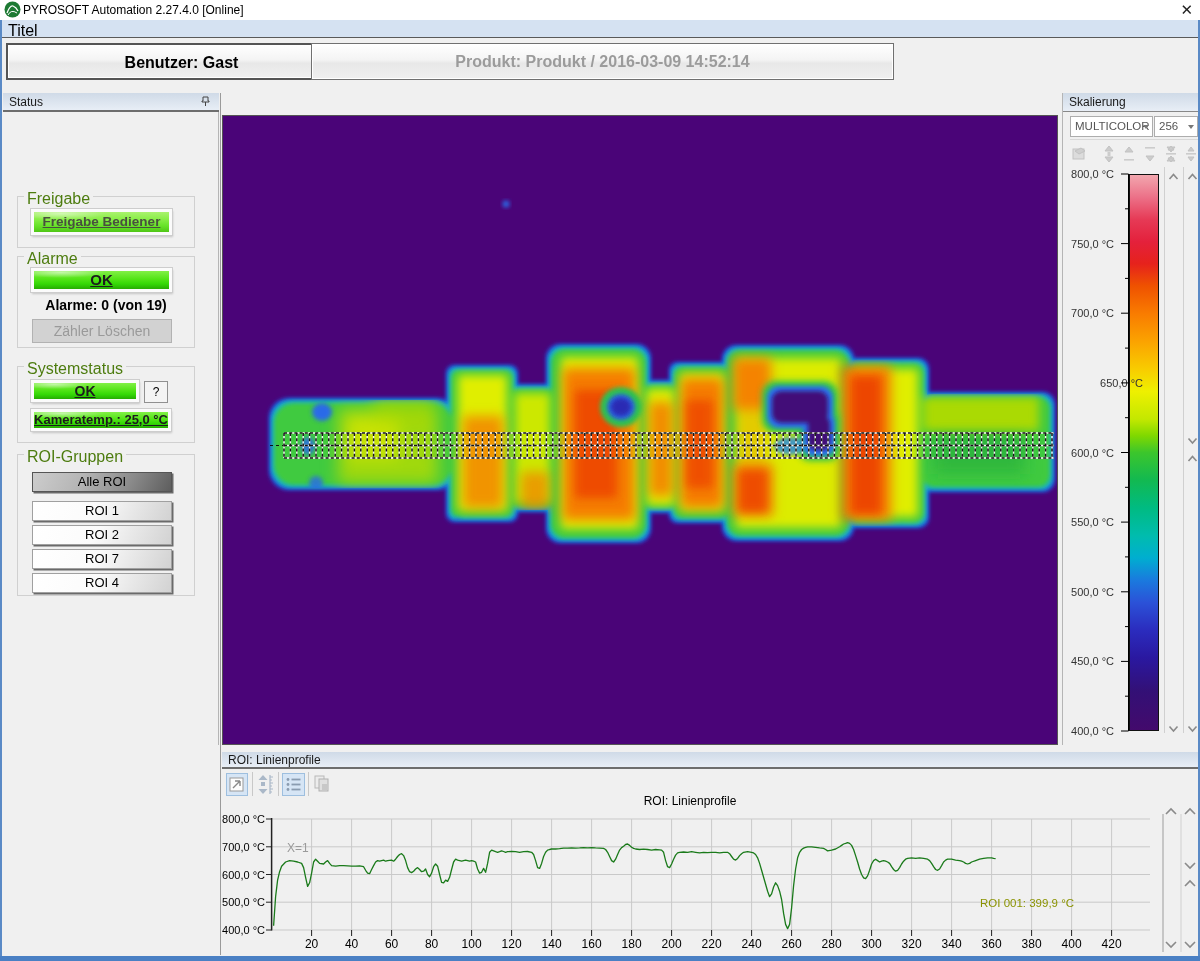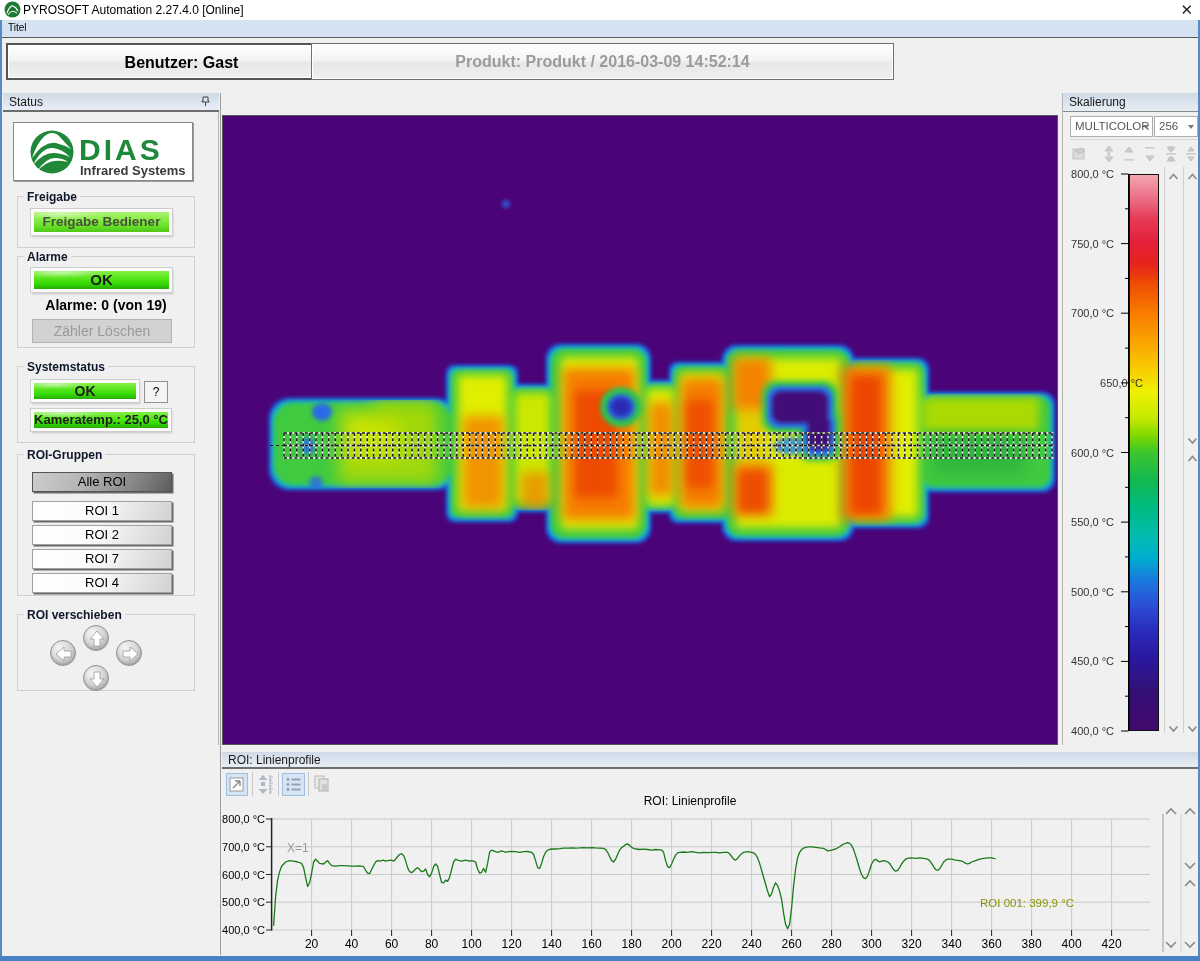--- a/index.html
+++ b/index.html
@@ -5,38 +5,38 @@
 * { margin:0; padding:0; box-sizing:border-box; }
 html,body { width:1200px; height:961px; overflow:hidden; font-family:"Liberation Sans", sans-serif; background:#f0f0f0; }
 #win { position:absolute; left:0; top:0; width:1200px; height:961px; background:#f0f0f0; }
 
 #titlebar { position:absolute; left:0; top:0; width:1200px; height:20px; background:#ffffff; }
 #titlebar .ttext { position:absolute; left:23px; top:3px; font-size:12px; color:#000; }
 #titlebar .close { position:absolute; right:7px; top:1px; font-size:15px; font-weight:300; color:#222; }
 #appicon { position:absolute; left:4px; top:1px; width:17px; height:17px; }
 
 #menubar { position:absolute; left:0; top:20px; width:1200px; height:18px; background:#d5e2f2; border-bottom:1px solid #5a5a5a; }
-#menubar .mtext { position:absolute; left:8px; top:2px; font-size:10px; color:#000; }
+#menubar .mtext { position:absolute; left:8px; top:2px; font-size:16px; color:#000; }
 
 .bigbtn { position:absolute; top:43px; height:37px; background:linear-gradient(180deg,#ffffff 0%,#f4f4f4 45%,#e8e8e8 55%,#f0f0f0 100%); border:1px solid #707070; box-shadow:inset 0 0 0 1px #fff; text-align:center; font-size:16px; font-weight:bold; line-height:35px; }
 #btnBenutzer { left:6px; width:351px; color:#000; border:2px solid #555; }
 #btnProdukt { left:311px; width:583px; color:#9b9b9b; }
 #btnVerwaltung { left:904px; width:292px; color:#9b9b9b; }
 
 #statuspanel { position:absolute; left:3px; top:93px; width:216px; height:652px; background:#f0f0f0; border-right:1px solid #b5b5b5; }
 #statushdr { position:absolute; left:0; top:0; width:216px; height:19px; background:linear-gradient(180deg,#cfdae7 0%,#e8eef6 100%); border-bottom:2px solid #6d6d6d; }
 #statushdr .htext { position:absolute; left:6px; top:2px; font-size:12px; color:#1a1a1a; }
 #statushdr .pin { position:absolute; right:8px; top:2px; font-size:11px; color:#333; }
 #diasbox { position:absolute; left:10px; top:29px; width:180px; height:59px; background:#fff; border:1px solid #888; box-shadow:1px 1px 0 #999; }
 .grp { position:absolute; left:14px; width:178px; border:1px solid #d0d0d0; }
-.grp .glabel { position:absolute; left:6px; top:-7px; background:#f0f0f0; padding:0 3px; font-size:12px; color:#0f172a;font-weight:bold; }
+.grp .glabel { position:absolute; left:6px; top:-7px; background:#f0f0f0; padding:0 3px; font-size:16px; color:#4d7c0f; }
 .greenbtn { position:absolute; border:3px solid #fbfbfb; box-shadow:0 0 0 1px #cdcdcd, 1px 2px 2px rgba(0,0,0,0.18);
   background: radial-gradient(ellipse 55% 50% at 20% 8%, rgba(255,255,255,0.55), rgba(255,255,255,0) 60%),
               linear-gradient(180deg,#82f046 0%,#52e416 45%,#34d806 72%,#26ac02 100%);
-  text-align:center; font-weight:bold; color:#1c1c1c; }
+  text-align:center; font-weight:bold; color:#1c1c1c;text-decoration:underline; }
 .greenbtn.lite { background: radial-gradient(ellipse 55% 50% at 20% 8%, rgba(255,255,255,0.5), rgba(255,255,255,0) 60%),
               linear-gradient(180deg,#aaf26e 0%,#8aee48 35%,#66e228 70%,#50c616 100%); color:#48503e; }
 .graybtn { position:absolute; background:#d2d2d2; border:1px solid #b2b2b2; text-align:center; color:#9a9a9a; }
 .roibtn { position:absolute; left:14px; width:140px; height:20px; background:linear-gradient(115deg,#ffffff 0%,#fbfbfb 45%,#d2d2d2 100%); border:1px solid #a0a0a0; box-shadow:1.5px 1.5px 0 #6a6a6a; text-align:center; font-size:13px; color:#000; line-height:18px; }
 
 #tabbar { position:absolute; left:222px; top:93px; width:836px; height:22px; }
 #tab1 { position:absolute; left:3px; top:0px; width:62px; height:22px; background:#f3f3f3; border:1px solid #d0d0d0; border-bottom:none; font-size:12px; font-weight:bold; text-align:center; line-height:21px; color:#000; }
 #imgarea { position:absolute; left:222px; top:115px; width:836px; height:630px; background:#4a0478; border:1px solid #555; }
 
 #scalepanel { position:absolute; left:1062px; top:93px; width:136px; height:652px; background:#f0f0f0; border-left:1px solid #b5b5b5; }
@@ -81,30 +81,20 @@
   <div id="btnBenutzer" class="bigbtn">Benutzer: Gast</div>
   <div id="btnProdukt" class="bigbtn">Produkt: Produkt / 2016-03-09 14:52:14</div>
 
   <div id="statuspanel">
     <div id="statushdr">
         <div class="htext">Status</div>
       <svg class="pin" width="10" height="12" viewBox="0 0 10 12" style="position:absolute;right:8px;top:3px;">
           <path d="M2 1 h5 v4 h1 v1 H1 v-1 h1 z M4.5 6 v4" stroke="#444" stroke-width="1" fill="none"></path>
         </svg>
     </div>
-    <div id="diasbox">
-      <svg width="178" height="57" viewBox="0 0 178 57">
-        <circle cx="38" cy="29" r="21.5" fill="#1f8939"></circle>
-        <path d="M18 35 Q26 12 37 10 Q42 9.5 46 14 L57 26 Q50 22 42 20 Q30 18 18 35 Z" fill="#fff"></path>
-        <path d="M19 40 Q28 22 39 23 Q48 24 56 32 Q47 28 39 28 Q29 28 19 40 Z" fill="#fff" transform="translate(0,2)"></path>
-        <path d="M23 48 Q32 35 41 35 Q49 35 54 39 Q46 37 40 38 Q32 39 23 48 Z" fill="#fff"></path>
-        <text x="65" y="37" font-size="30" font-weight="bold" fill="#1f8939" font-family="Liberation Sans" letter-spacing="3">DIAS</text>
-        <text x="66" y="52" font-size="13" font-weight="bold" fill="#3a3a3a" font-family="Liberation Sans">Infrared Systems</text>
-      </svg>
-    </div>
     <div class="grp" style="top:103px; height:52px;">
         <div class="glabel">Freigabe</div>
       <div class="greenbtn lite" style="left:13px; top:12px; width:141px; height:26px; font-size:13.5px; line-height:20px;">Freigabe Bediener</div>
     </div>
     <div class="grp" style="top:163px; height:92px;">
         <div class="glabel">Alarme</div>
       <div class="greenbtn" style="left:13px; top:11px; width:141px; height:24px; font-size:15px; line-height:18px;">OK</div>
       <div style="position:absolute; left:0; top:40px; width:176px; text-align:center; font-size:14px; font-weight:bold; color:#000;">Alarme: 0 (von 19)</div>
       <div class="graybtn" style="left:14px; top:62px; width:140px; height:24px; font-size:14px; line-height:22px;">Zähler Löschen</div>
     </div>
@@ -114,35 +104,20 @@
       <div style="position:absolute; left:126px; top:14px; width:24px; height:22px; background:#f4f4f4; border:1px solid #909090; text-align:center; font-size:12px; line-height:21px; color:#000;">?</div>
       <div class="greenbtn" style="left:13px; top:42px; width:140px; height:22px; font-size:13px; line-height:16px; white-space:nowrap;">Kameratemp.: 25,0 °C</div>
     </div>
     <div class="grp" style="top:361px; height:142px;">
         <div class="glabel">ROI-Gruppen</div>
       <div class="roibtn" style="top:17px; background:linear-gradient(115deg,#cdcdcd 0%,#b5b5b5 35%,#8a8a8a 70%,#5e5e5e 100%); border:1px solid #555;">Alle ROI</div>
       <div class="roibtn" style="top:46px;">ROI 1</div>
       <div class="roibtn" style="top:70px;">ROI 2</div>
       <div class="roibtn" style="top:94px;">ROI 7</div>
       <div class="roibtn" style="top:118px;">ROI 4</div>
-    </div>
-    <div class="grp" style="top:521px; height:77px;">
-        <div class="glabel">ROI verschieben</div>
-      <div class="dirbtn" style="left:65px; top:10px;"><svg width="26" height="26" viewBox="0 0 26 26">
-            <path d="M13 5 L20 13 L16 13 L16 20 L10 20 L10 13 L6 13 Z" fill="#fff" stroke="#999" stroke-width="0.8"></path>
-          </svg></div>
-      <div class="dirbtn" style="left:32px; top:25px;"><svg width="26" height="26" viewBox="0 0 26 26">
-            <path d="M5 13 L13 6 L13 10 L20 10 L20 16 L13 16 L13 20 Z" fill="#fff" stroke="#999" stroke-width="0.8"></path>
-          </svg></div>
-      <div class="dirbtn" style="left:98px; top:25px;"><svg width="26" height="26" viewBox="0 0 26 26">
-            <path d="M21 13 L13 6 L13 10 L6 10 L6 16 L13 16 L13 20 Z" fill="#fff" stroke="#999" stroke-width="0.8"></path>
-          </svg></div>
-      <div class="dirbtn" style="left:65px; top:50px;"><svg width="26" height="26" viewBox="0 0 26 26">
-            <path d="M13 21 L20 13 L16 13 L16 6 L10 6 L10 13 L6 13 Z" fill="#fff" stroke="#999" stroke-width="0.8"></path>
-          </svg></div>
     </div>
   </div>
 
   <div id="imgarea">
       <svg width="834" height="628" viewBox="0 0 834 628" style="position:absolute;left:0;top:0;">
   <defs>
     <filter id="b2" x="-30%" y="-30%" width="160%" height="160%">
             <feGaussianBlur stdDeviation="2"></feGaussianBlur>
           </filter>
     <filter id="b3" x="-30%" y="-30%" width="160%" height="160%">

